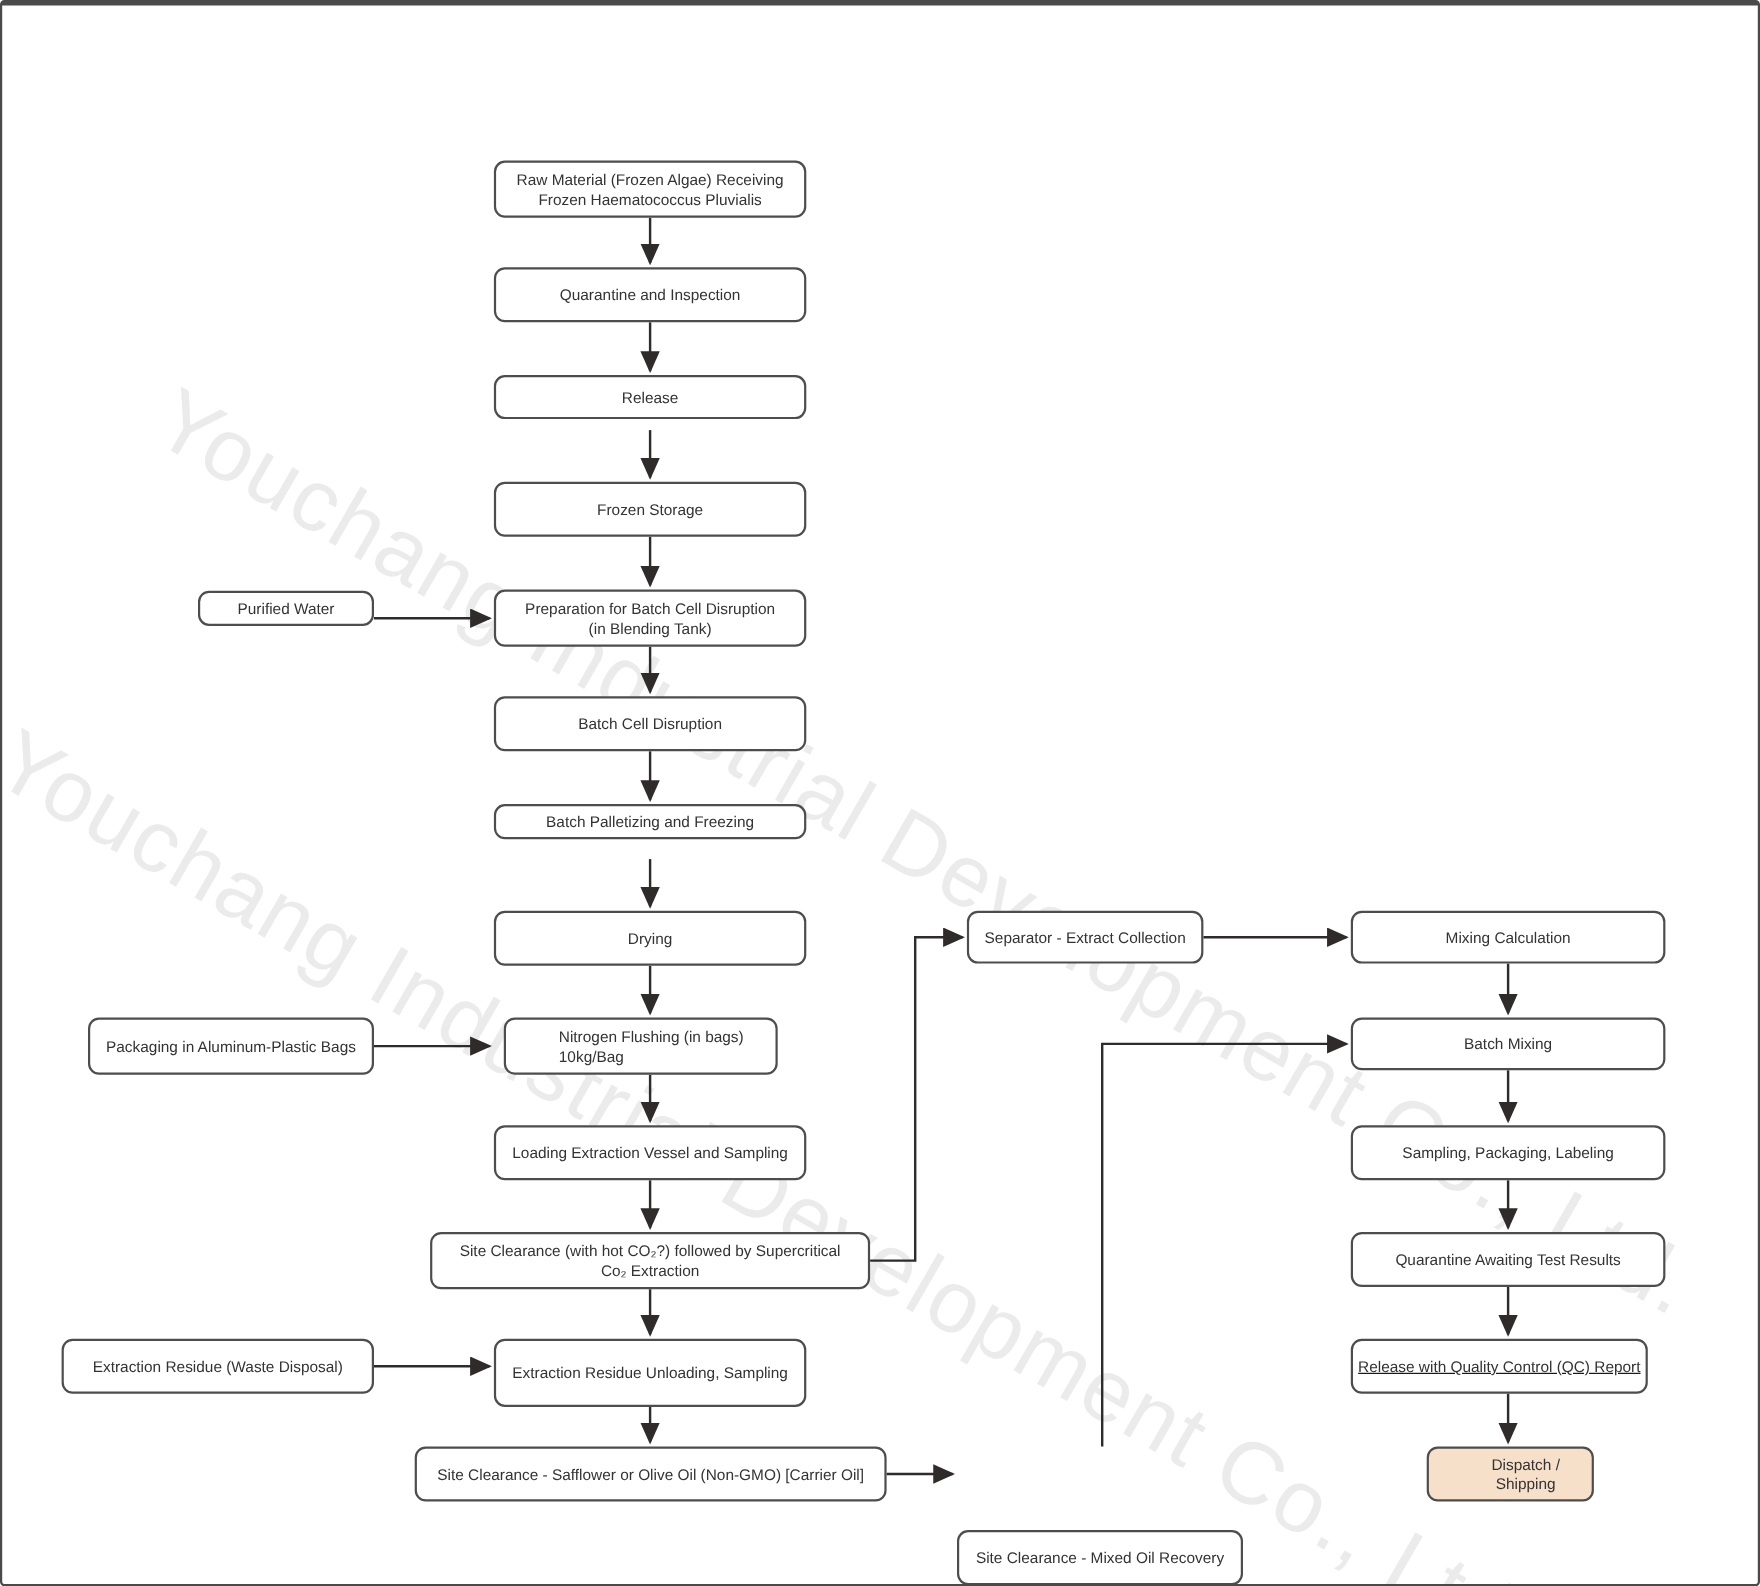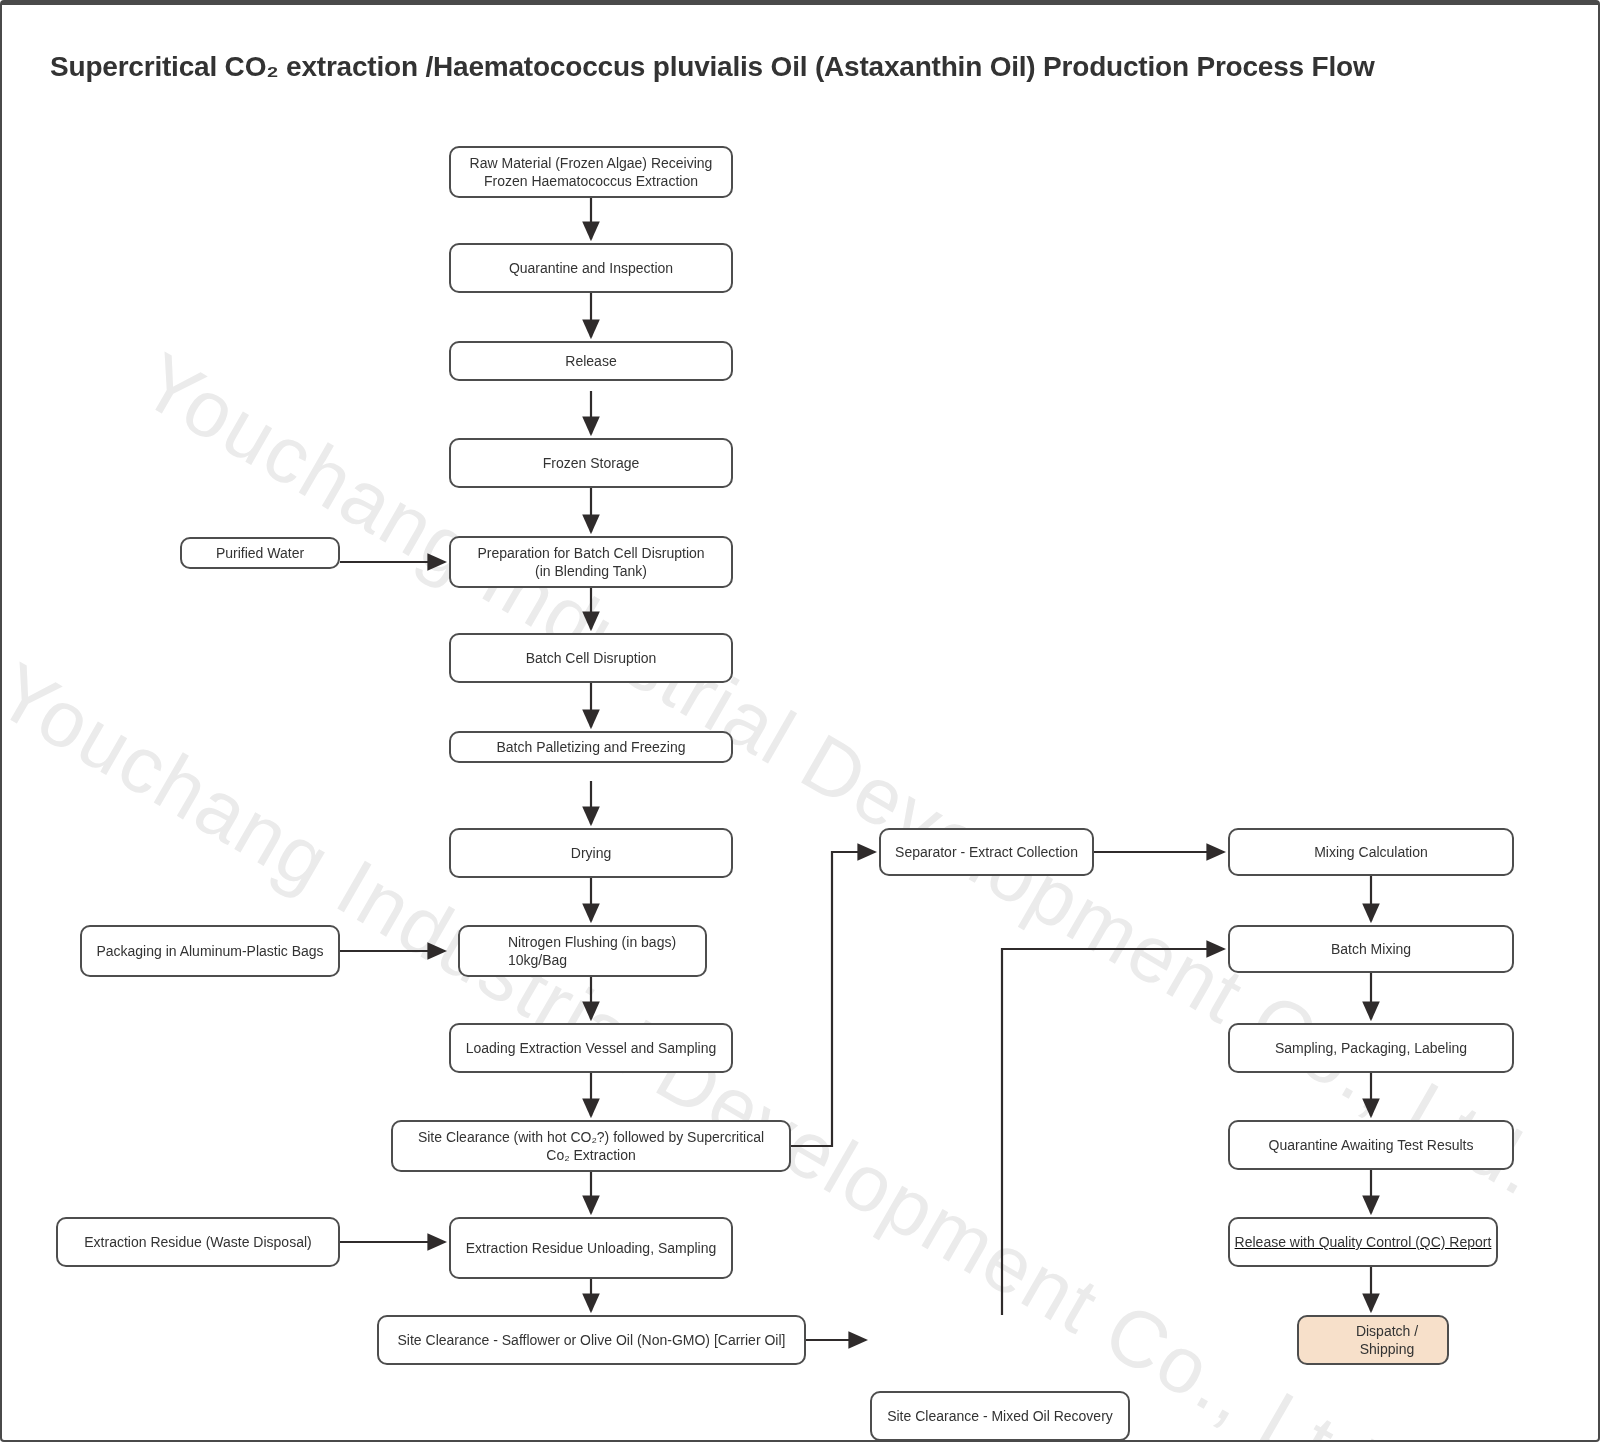--- a/index.html
+++ b/index.html
@@ -44,21 +44,20 @@
   .node.align-left .node-label{text-align:left;}
   .node.highlight{background:var(--highlight-fill);}
 </style>
 </head>
 <body>
 
 <div class="frame">
   <div class="watermark wm-1">Youchang Industrial Development Co., Ltd.</div>
   <div class="watermark wm-2">Youchang Industrial Development Co., Ltd.</div>
 
-  <h1 class="page-title">Supercritical CO₂ extraction /Haematococcus pluvialis Oil (Astaxanthin Oil) Production Process Flow</h1>
 
   <svg id="flow-svg" width="1600" height="1442" viewBox="0 0 1600 1442" xmlns="http://www.w3.org/2000/svg">
     <defs>
       <marker id="arrowhead" markerWidth="9" markerHeight="8" refX="8" refY="4" orient="auto">
         <path id="arrowhead-path" d="M0,0 L9,4 L0,8 Z"></path>
       </marker>
     </defs>
   <polyline points="589,193 589,234" marker-end="url(#arrowhead)"></polyline>
       <polyline points="589,288 589,332" marker-end="url(#arrowhead)"></polyline>
       <polyline points="589,386 589,429" marker-end="url(#arrowhead)"></polyline>
@@ -81,21 +80,21 @@
       <polyline points="1369,871 1369,916" marker-end="url(#arrowhead)"></polyline>
       <polyline points="1369,968 1369,1014" marker-end="url(#arrowhead)"></polyline>
       <polyline points="1369,1068 1369,1111" marker-end="url(#arrowhead)"></polyline>
       <polyline points="1369,1165 1369,1208" marker-end="url(#arrowhead)"></polyline>
       <polyline points="1369,1262 1369,1306" marker-end="url(#arrowhead)"></polyline>
     </svg>
 
   <div>
       <div class="node" style="left: 447px; top: 141px; width: 284px; height: 52px;">
         <span class="node-label">Raw Material (Frozen Algae) Receiving
-Frozen Haematococcus Extraction</span>
+Frozen Haematococcus Pluvialis</span>
       </div>
       <div class="node" style="left: 447px; top: 238px; width: 284px; height: 50px;">
         <span class="node-label">Quarantine and Inspection</span>
       </div>
       <div class="node" style="left: 447px; top: 336px; width: 284px; height: 40px;">
         <span class="node-label">Release</span>
       </div>
       <div class="node" style="left: 447px; top: 433px; width: 284px; height: 50px;">
         <span class="node-label">Frozen Storage</span>
       </div>

